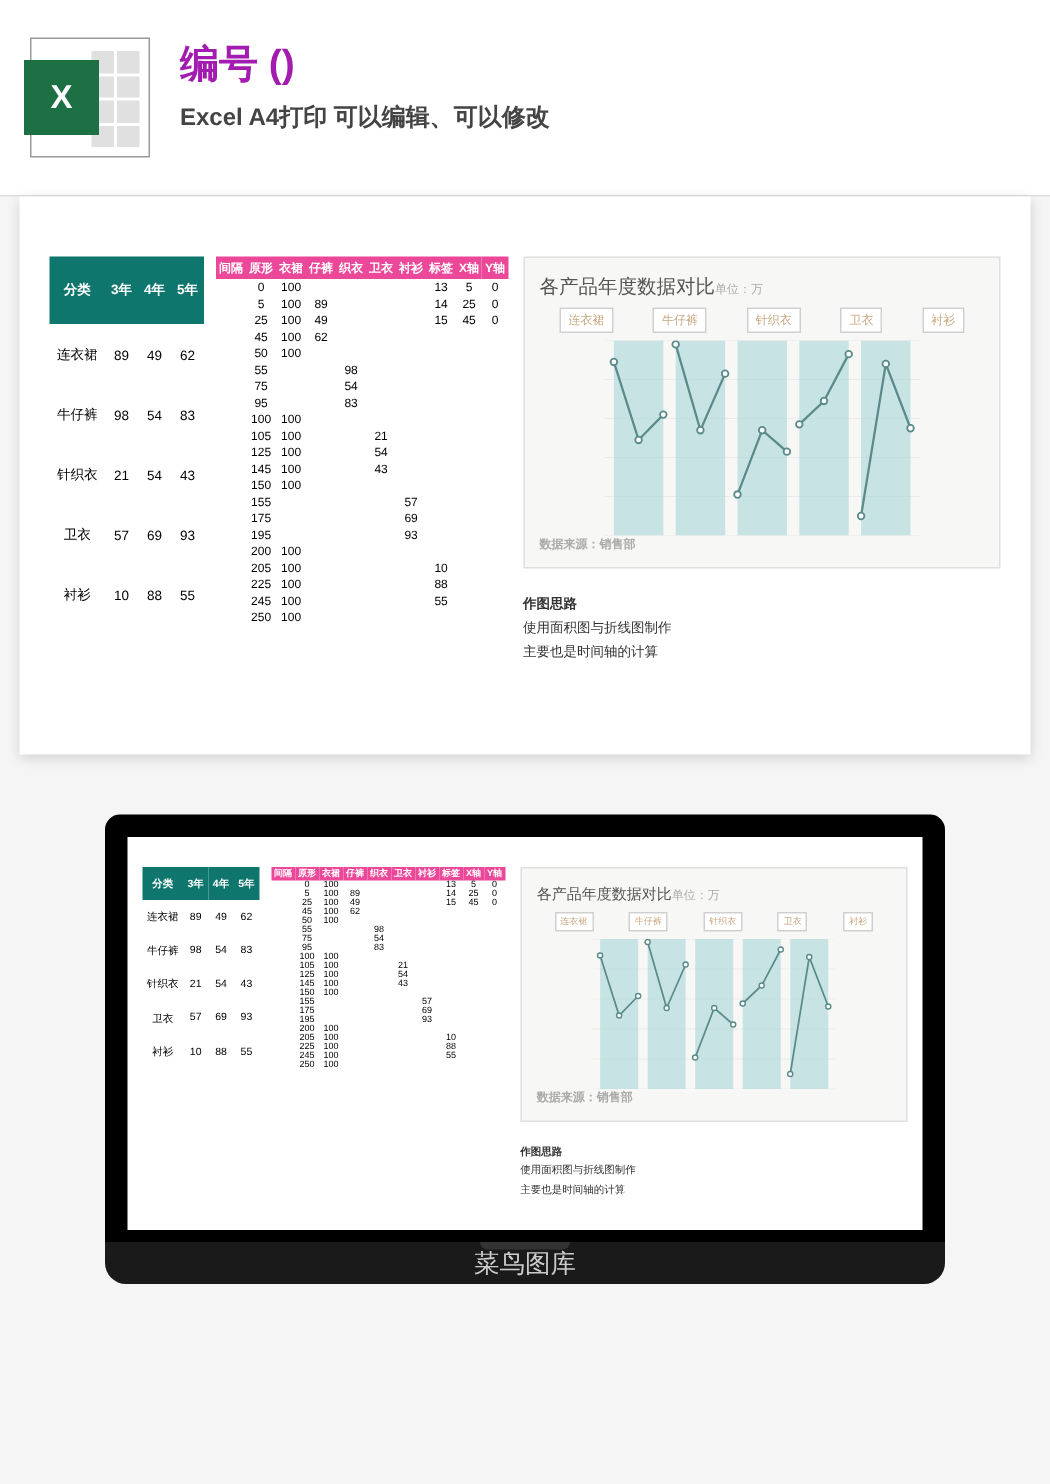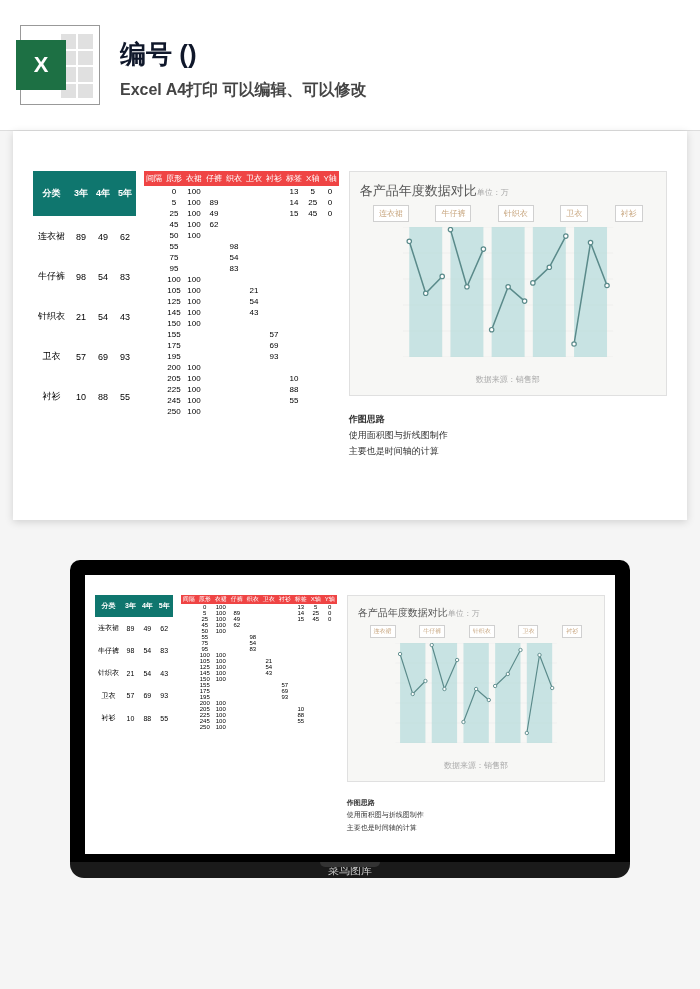--- a/index.html
+++ b/index.html
@@ -52,23 +52,22 @@
       display: grid;
       grid-template-columns: 1fr 1fr;
       grid-template-rows: repeat(4, 1fr);
       gap: 2px;
     }
     .excel-icon-grid div { background: #e0e0e0; }
     .header-text { flex: 1; }
     .header-title {
       font-size: 26px;
       font-weight: bold;
-      color: #0f172a;
+      color: #a21caf;
       margin-bottom: 8px;
-      margin-top: 12px;
     }
     .header-subtitle {
       font-size: 16px;
       color: #444;
       font-weight: 600;
     }
     .doc-preview {
       background: #fff;
       margin: 0 13px;
       box-shadow: 0 2px 8px rgba(0,0,0,0.15);
@@ -98,25 +97,25 @@
     .table1 td {
       padding: 1px 5px;
       font-size: 9px;
       text-align: center;
     }
     .table2 {
       border-collapse: collapse;
       font-size: 8px;
     }
     .table2 th {
-      background: #ef4444;
+      background: #ec4899;
       color: #fff;
       padding: 2px 2px;
       font-size: 8px;
-      font-weight: normal;
+      font-weight: bold;
     }
     .table2 td {
       padding: 1px 3px;
       font-size: 8px;
       text-align: center;
     }
     .chart-section {
       flex: 1;
       background: #f7f7f5;
       border: 1px solid #e0e0e0;
@@ -145,22 +144,23 @@
       background: #fff;
     }
     .chart-canvas {
       width: 100%;
       height: 130px;
       position: relative;
     }
     .chart-footer {
       font-size: 8px;
       color: #aaa;
-      text-align: center;
-      margin-top: 17px;
+      text-align: left;
+      margin-top: 0;
+      font-weight: bold;
     }
     .notes-section {
       margin-top: 15px;
       font-size: 9px;
       color: #333;
       line-height: 1.8;
     }
     .notes-title {
       font-weight: bold;
       margin-top: 12px;
@@ -175,27 +175,27 @@
       border-radius: 10px 10px 0 0;
       padding: 15px 15px 8px 15px;
     }
     .laptop-screen-inner {
       background: #fff;
       padding: 20px 10px;
       transform: scale(1);
     }
     .laptop-base {
       background: #1a1a1a;
-      height: 16px;
+      height: 28px;
       border-radius: 0 0 14px 14px;
       display: flex;
       align-items: center;
       justify-content: center;
       color: #ccc;
-      font-size: 11px;
+      font-size: 17px;
       position: relative;
     }
     .laptop-base::before {
       content: "";
       position: absolute;
       top: 0;
       left: 50%;
       transform: translateX(-50%);
       width: 60px;
       height: 5px;

